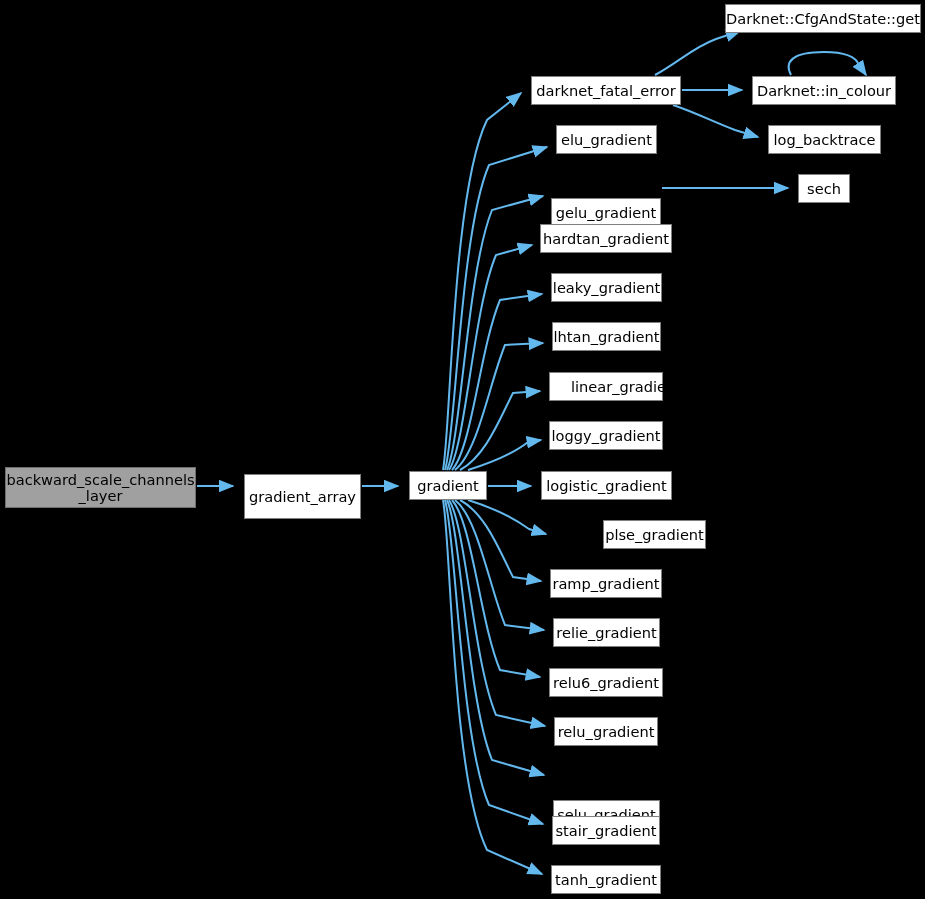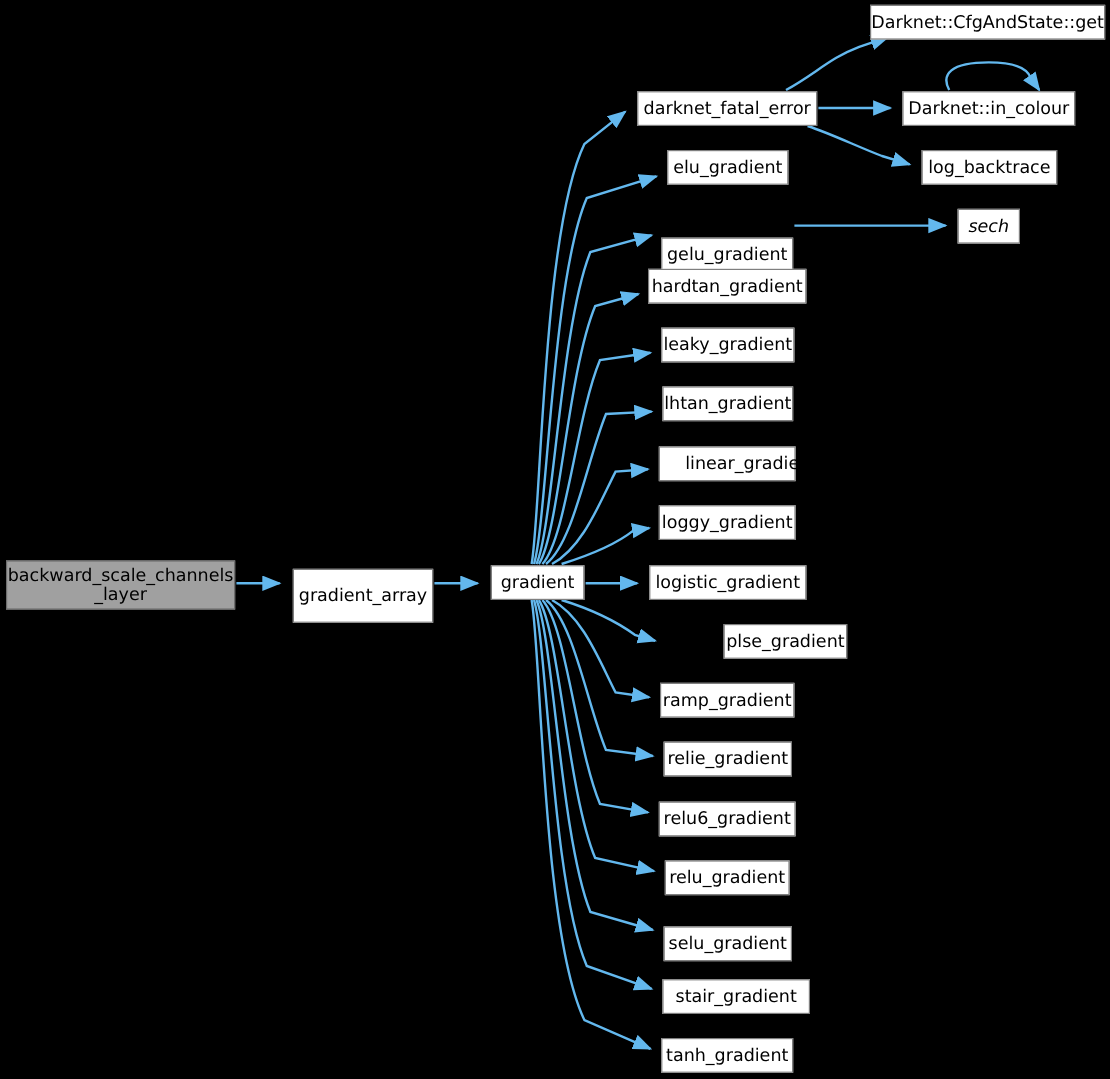--- a/index.html
+++ b/index.html
@@ -64,21 +64,21 @@
       <div class="node" style="left: 551px; top: 273px; width: 111px; height: 29px;"><span class="lbl">leaky_gradient</span></div>
       <div class="node" style="left: 552px; top: 322px; width: 109px; height: 29px;"><span class="lbl">lhtan_gradient</span></div>
       <div class="node" style="left: 549px; top: 372px; width: 114px; height: 29px; padding-left: 40px;"><span class="lbl">linear_gradient</span></div>
       <div class="node" style="left: 549px; top: 421px; width: 114px; height: 29px;"><span class="lbl">loggy_gradient</span></div>
       <div class="node" style="left: 541px; top: 471px; width: 131px; height: 29px;"><span class="lbl">logistic_gradient</span></div>
       <div class="node" style="left: 584px; top: 520px; width: 103px; height: 29px; margin-left: 19px;"><span class="lbl">plse_gradient</span></div>
       <div class="node" style="left: 550px; top: 569px; width: 112px; height: 29px;"><span class="lbl">ramp_gradient</span></div>
       <div class="node" style="left: 553px; top: 618px; width: 107px; height: 29px;"><span class="lbl">relie_gradient</span></div>
       <div class="node" style="left: 549px; top: 668px; width: 114px; height: 29px;"><span class="lbl">relu6_gradient</span></div>
       <div class="node" style="left: 554px; top: 717px; width: 104px; height: 29px;"><span class="lbl">relu_gradient</span></div>
-      <div class="node" style="left: 553px; top: 772px; width: 107px; height: 29px; align-items: center;"><span class="lbl">selu_gradient</span></div>
-      <div class="node" style="left: 552px; top: 816px; width: 123px; height: 29px;"><span class="lbl">stair_gradient</span></div>
+      <div class="node" style="left: 553px; top: 800px; width: 107px; height: 29px; align-items: center;"><span class="lbl">selu_gradient</span></div>
+      <div class="node" style="left: 552px; top: 816px; width: 108px; height: 29px;"><span class="lbl">stair_gradient</span></div>
       <div class="node" style="left: 551px; top: 865px; width: 110px; height: 29px;"><span class="lbl">tanh_gradient</span></div>
       <div class="node" style="left: 725px; top: 4px; width: 196px; height: 29px;"><span class="lbl">Darknet::CfgAndState::get</span></div>
       <div class="node" style="left: 752px; top: 76px; width: 144px; height: 29px;"><span class="lbl">Darknet::in_colour</span></div>
       <div class="node" style="left: 768px; top: 125px; width: 113px; height: 29px;"><span class="lbl">log_backtrace</span></div>
-      <div class="node" style="left: 798px; top: 174px; width: 52px; height: 29px; font-style: italic;"><span class="lbl">sech</span></div>
+      <div class="node" style="left: 798px; top: 174px; width: 52px; height: 29px;"><span class="lbl">sech</span></div>
     </div>
 </div>
 
 </body></html>

